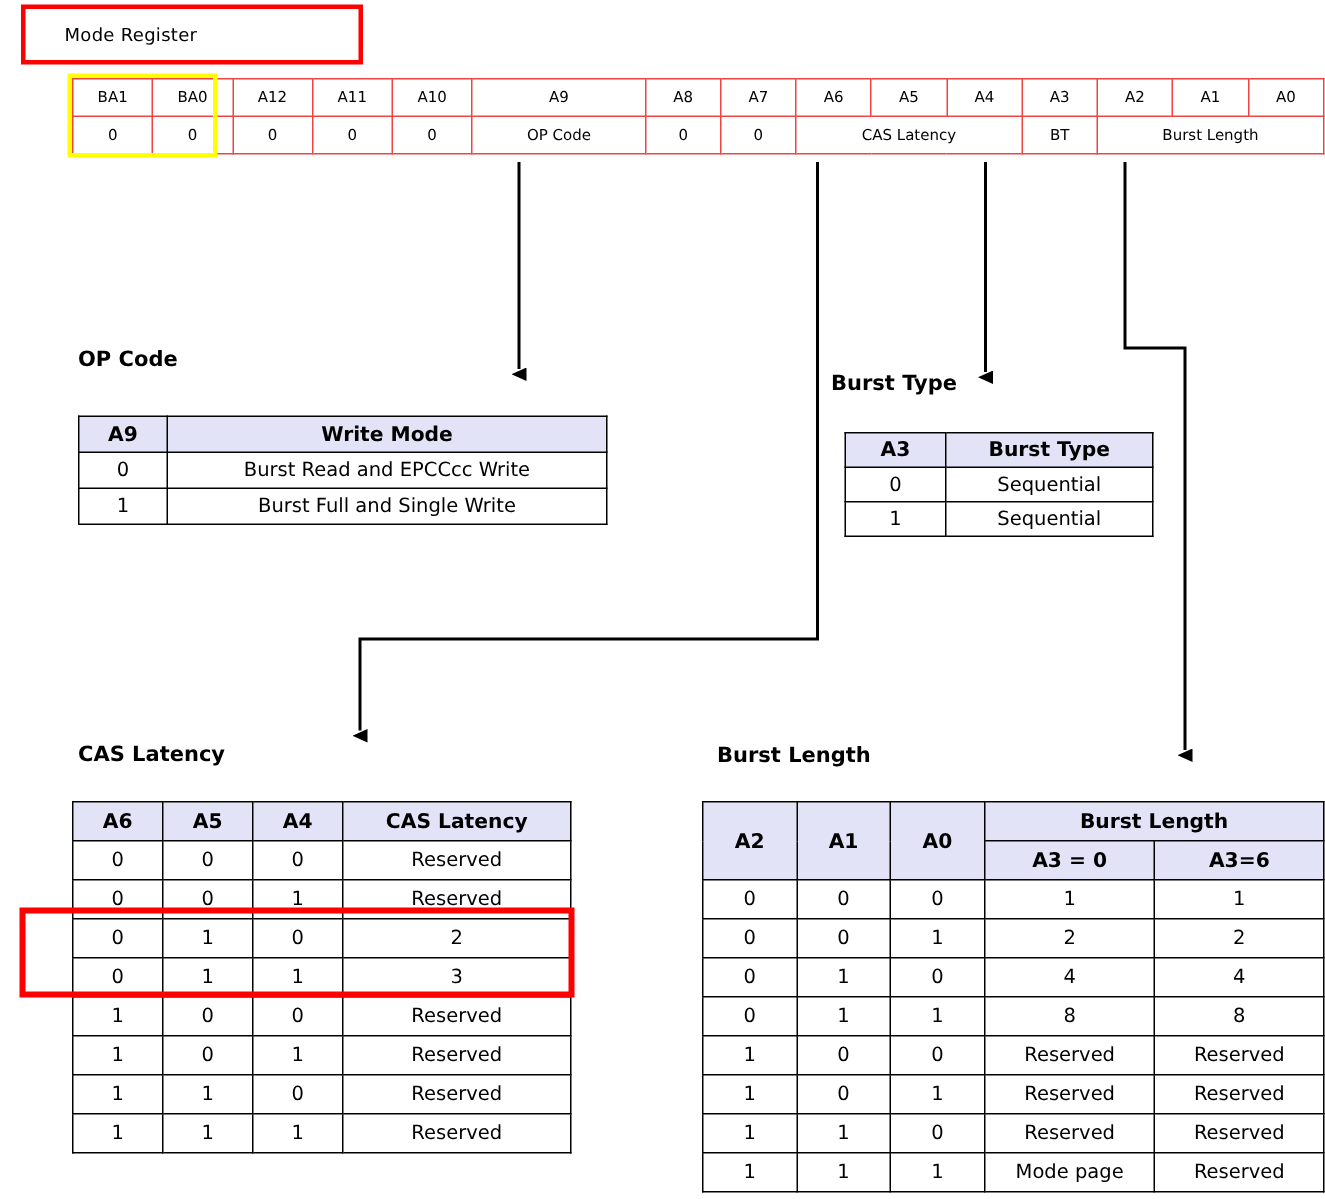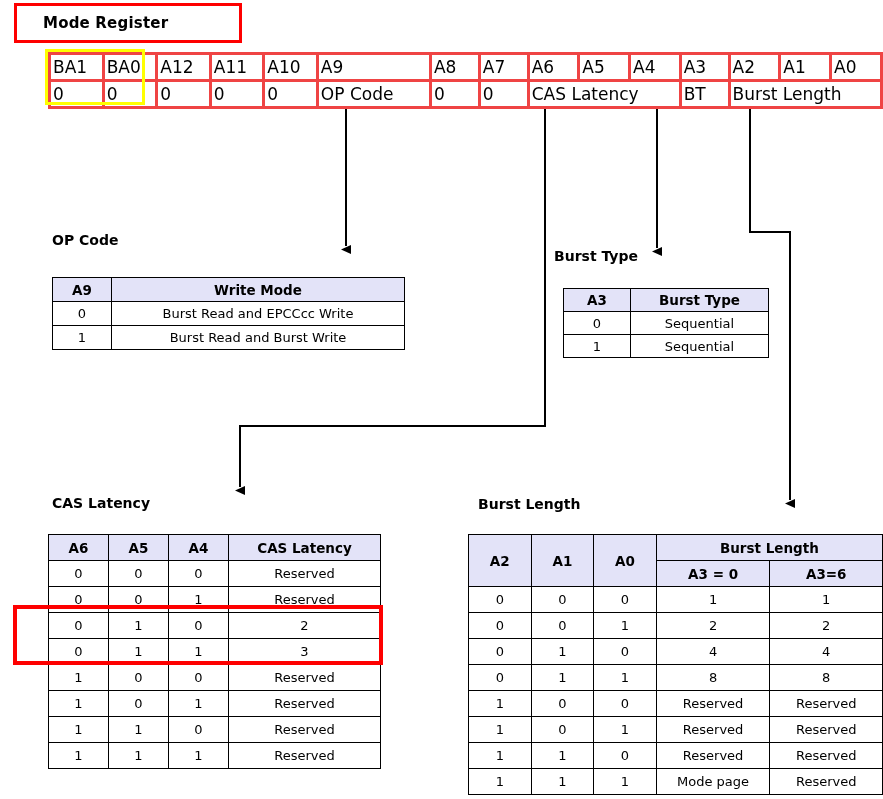--- a/index.html
+++ b/index.html
@@ -38,38 +38,39 @@
     width: 228px;
     height: 40px;
     border: 3px solid #fe0000;
     background: #ffffff;
     box-sizing: border-box;
     display: flex;
     align-items: center;
     padding-left: 26px;
   }
   .title-box span {
-    font-size: 15px;
-    font-weight: bold;
+    font-size: 12px;
+    font-weight: normal;
     letter-spacing: 0.2px;
   }
 
   
   .reg-table {
     position: absolute;
     left: 48px;
     top: 52px;
     border-collapse: collapse;
     table-layout: fixed;
   }
   .reg-table td {
-    border: 3px solid #ef4444;
+    border: 1px solid #ef4444;
     height: 24px;
+    text-align: center;
     vertical-align: middle;
-    font-size: 17px;
+    font-size: 10px;
     background: #ffffff;
     padding: 0 2px;
     white-space: nowrap;
   }
   .yellow-box {
     position: absolute;
     left: 45px;
     top: 49px;
     width: 100px;
     height: 56px;
@@ -214,21 +215,21 @@
         <tr>
       <th style="width:54px">A9</th>
       <th style="width:288px">Write Mode</th>
     </tr>
     <tr>
       <td>0</td>
       <td>Burst Read and EPCCcc Write</td>
     </tr>
     <tr>
       <td>1</td>
-      <td>Burst Read and Burst Write</td>
+      <td>Burst Full and Single Write</td>
     </tr>
   </tbody>
     </table>
 
   <div class="caption" id="cap-bursttype">Burst Type</div>
   <table class="dtable" id="tbl-bursttype">
     <tbody>
         <tr>
       <th style="width:62px">A3</th>
       <th style="width:133px">Burst Type</th>

